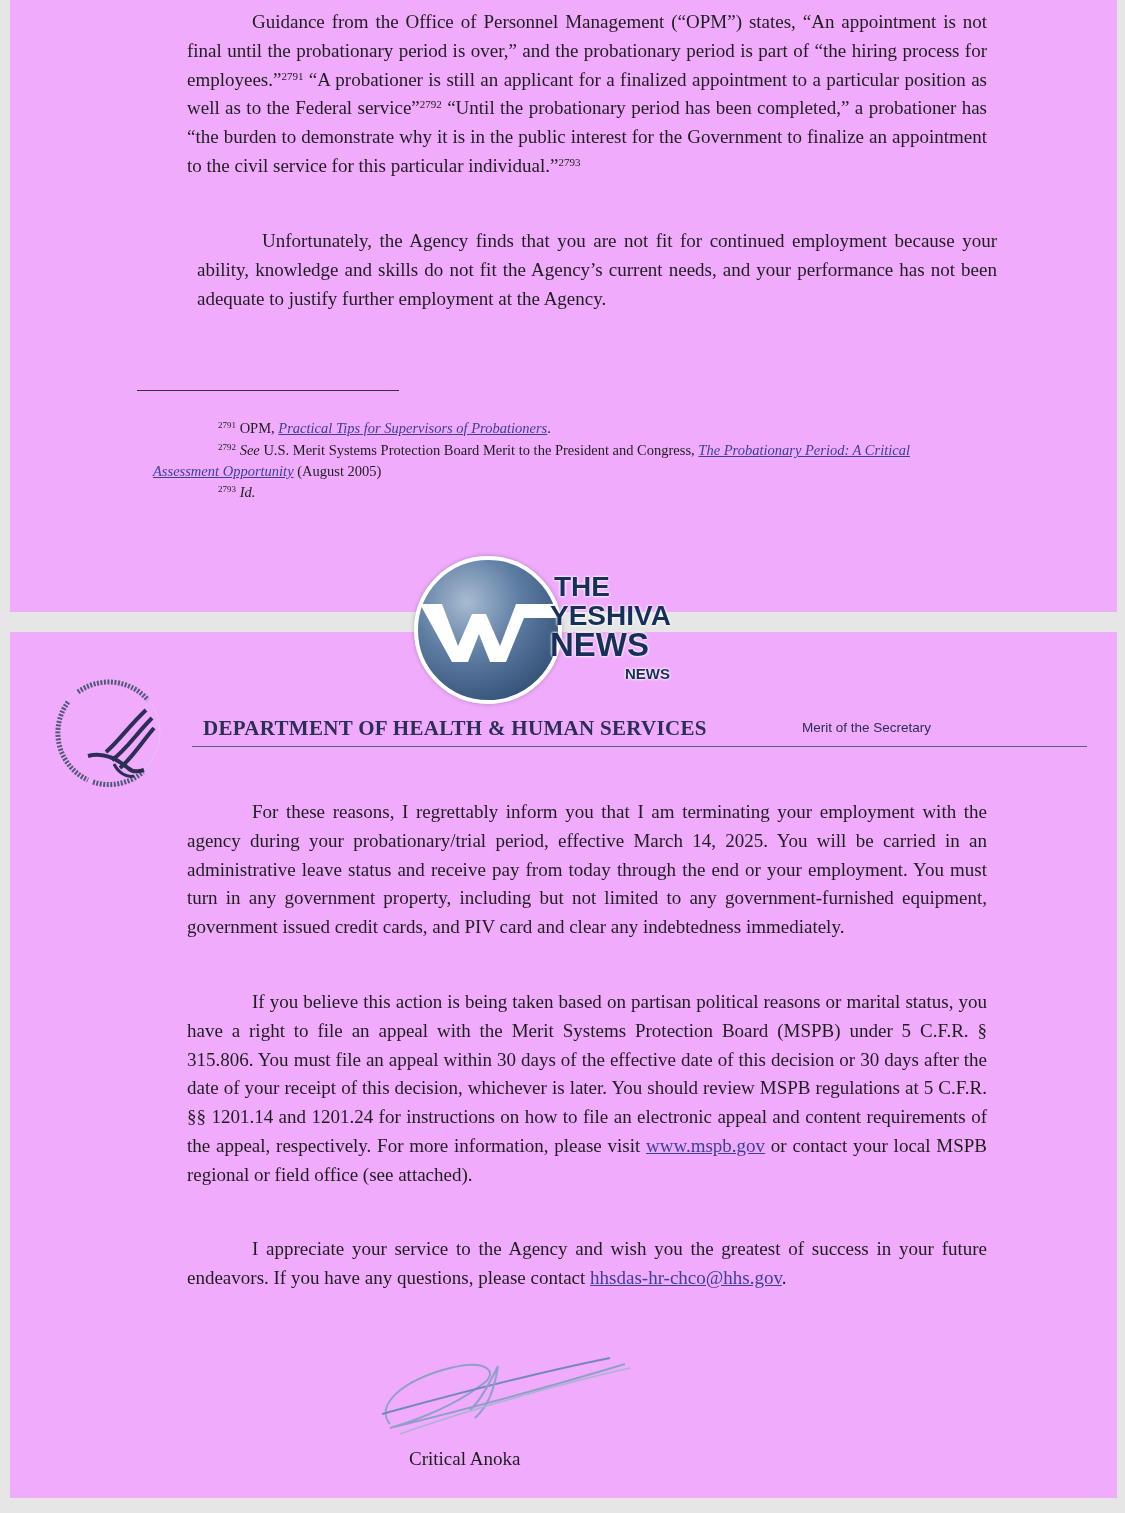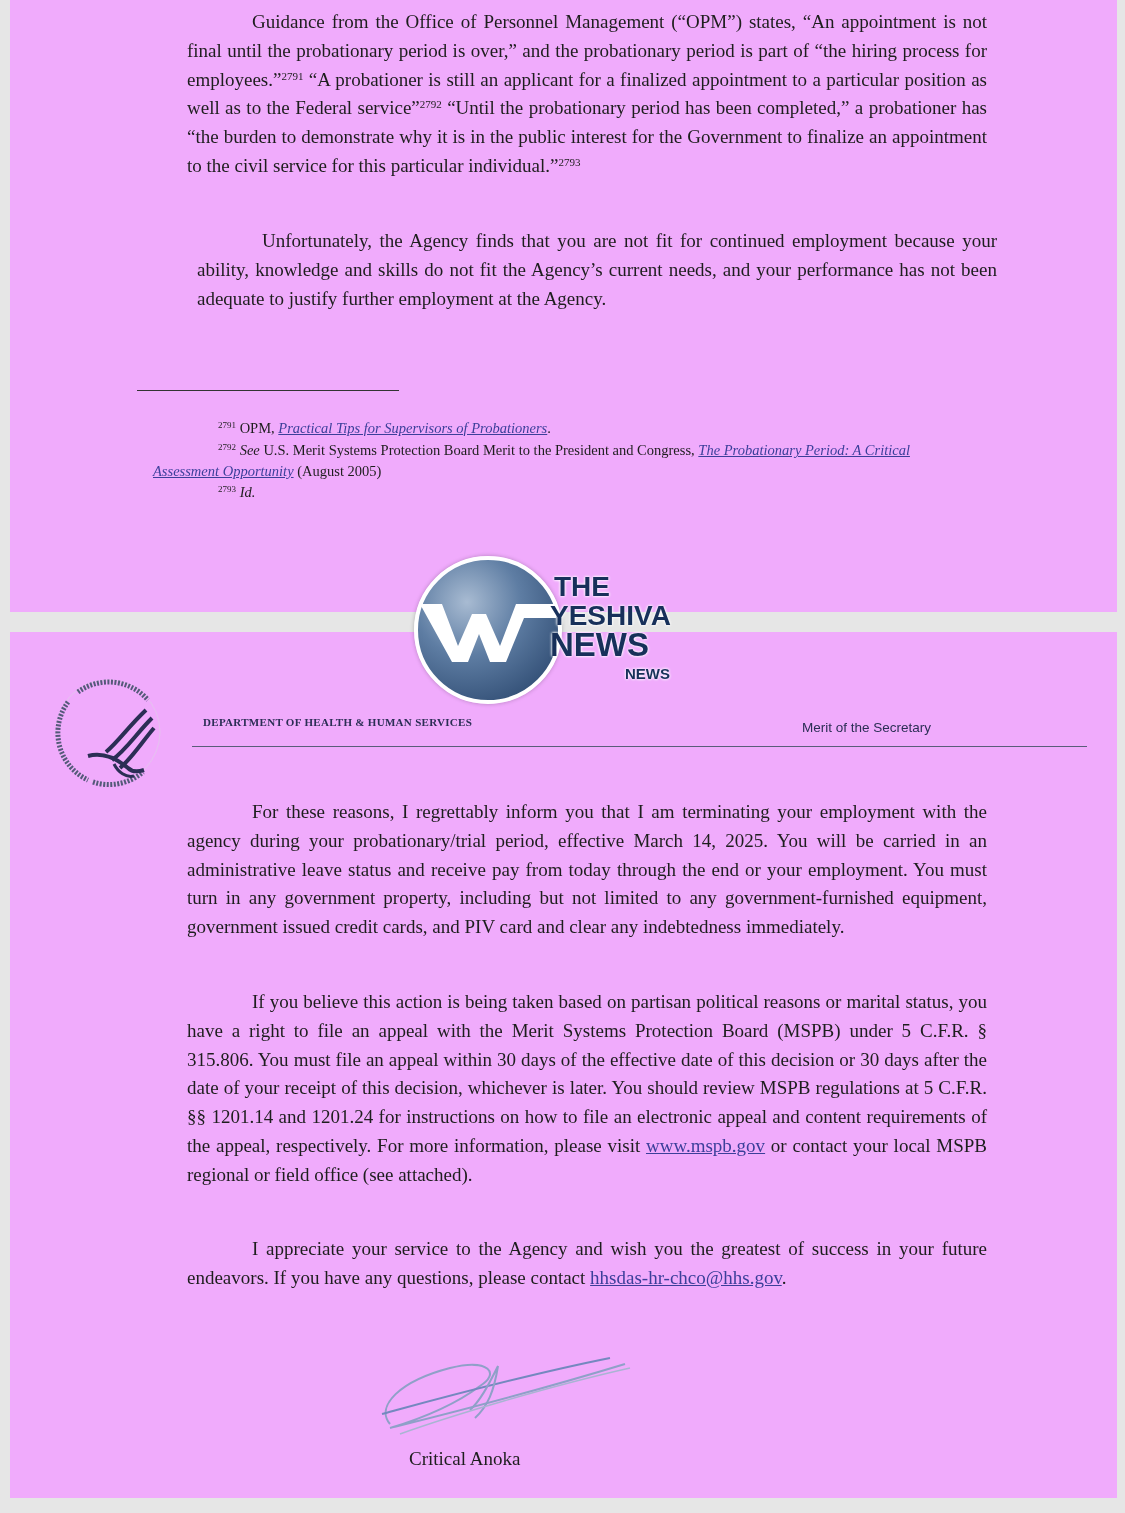--- a/index.html
+++ b/index.html
@@ -36,21 +36,21 @@
   }
   .fn.indent { text-indent: 65px; }
   .fn sup { font-size: 9px; vertical-align: 5px; }
   .fn a.link { font-style: italic; }
   
   .hhs-seal {
     position: absolute; left: 38px; top: 40px; width: 120px; height: 120px;
   }
   .dept-title {
     position: absolute; left: 193px; top: 84px;
-    font-size: 11px; font-weight: bold; letter-spacing: 0.3px;
+    font-size: 21px; font-weight: bold; letter-spacing: 0.3px;
     color: #2b2e55;
   }
   .office {
     position: absolute; left: 792px; top: 88px;
     font-family: "Liberation Sans", "DejaVu Sans", sans-serif;
     font-size: 13.5px; color: #2b2e55;
   }
   .header-rule {
     position: absolute; left: 182px; top: 114px; width: 895px; height: 0;
     border-top: 1.5px solid #5a5d7a;

